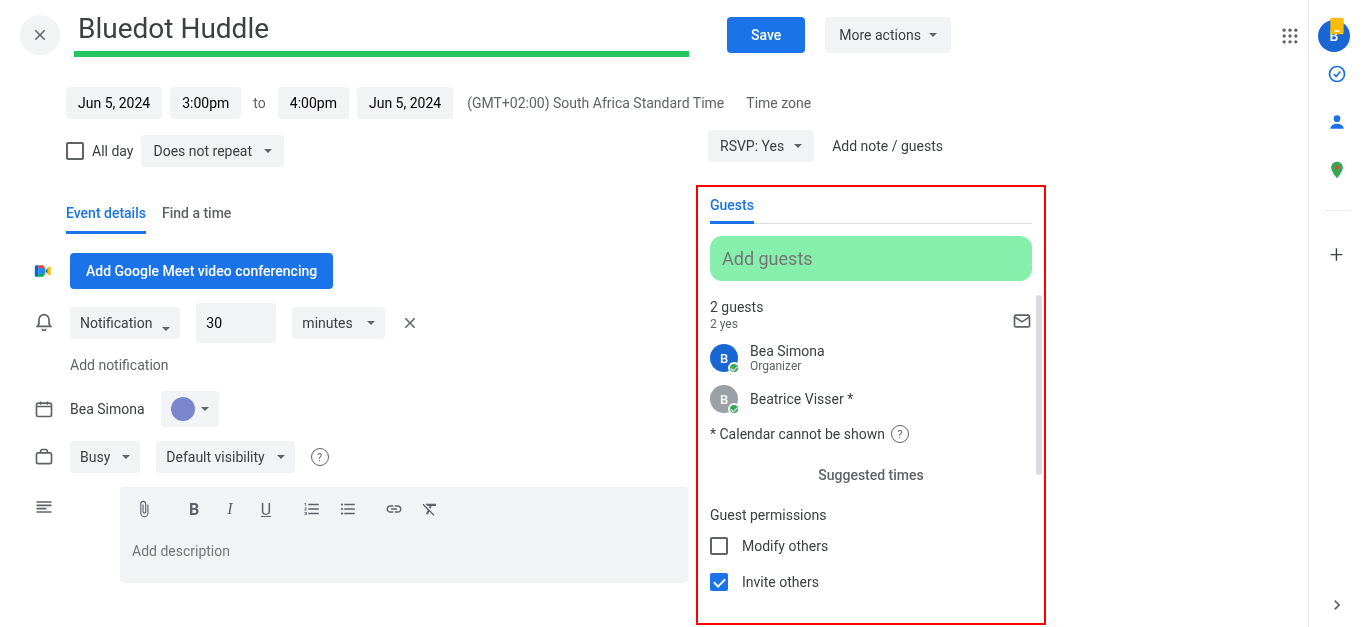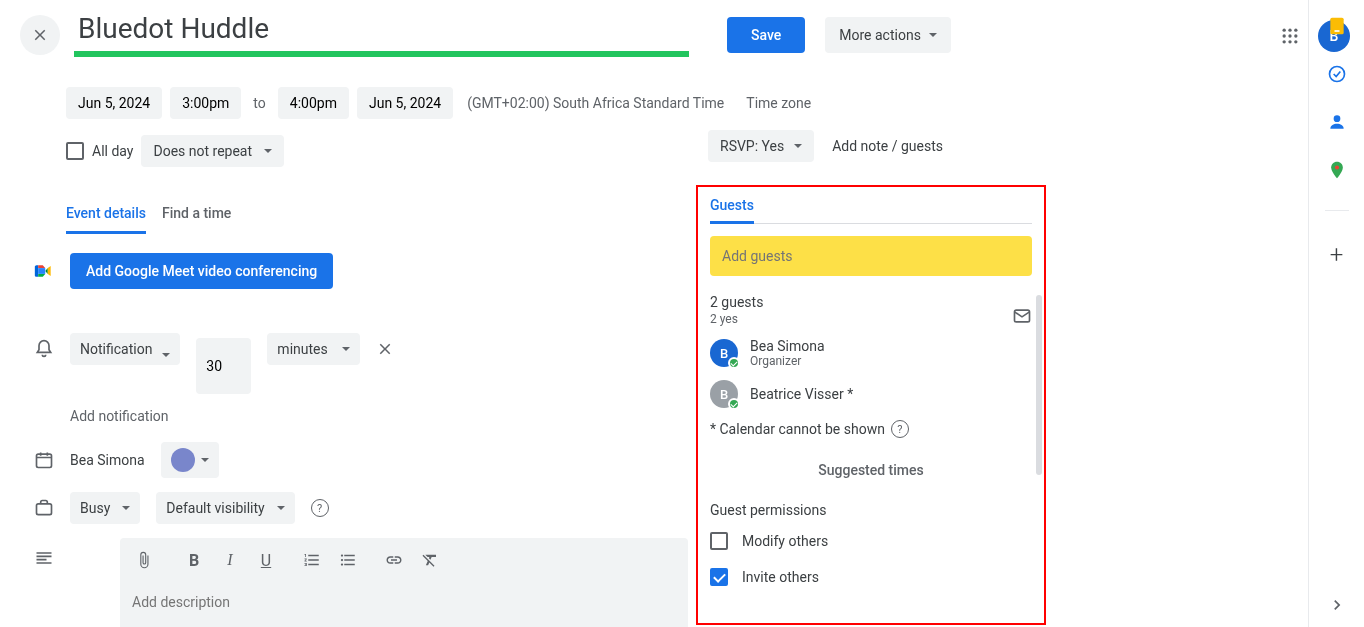--- a/index.html
+++ b/index.html
@@ -42,21 +42,21 @@
   .tab.active { color: #1a73e8; border-bottom: 3px solid #1a73e8; }
   
   
   .details { margin-left: 14px; margin-top: 18px; width: 654px; }
   .detail-row { display: flex; align-items: center; gap: 16px; margin-bottom: 14px; }
   .icon-slot { width: 20px; display: flex; justify-content: center; flex-shrink: 0; }
   .icon-slot svg { width: 20px; height: 20px; }
   .meet-btn { background: #1a73e8; color: #fff; border: none; border-radius: 4px; padding: 10px 16px; font-size: 14px; font-weight: 500; cursor: pointer; }
   .location-input { background: #f1f3f4; border: none; border-radius: 4px; padding: 12px; width: 595px; font-size: 14px; color: #5f6368; }
   .notif-type { background: #f1f3f4; border-radius: 4px; padding: 8px 10px; display: flex; align-items: flex-end; gap: 10px; cursor: pointer; }
-  .notif-num { background: #f1f3f4; border: none; border-radius: 4px; padding: 20px 10px; width: 55px; font-size: 14px; margin-top: 35px; }
+  .notif-num { background: #f1f3f4; border: none; border-radius: 4px; padding: 12px 10px; width: 80px; font-size: 14px; }
   .notif-unit { background: #f1f3f4; border-radius: 4px; padding: 8px 10px; display: flex; align-items: center; gap: 14px; cursor: pointer; }
   .remove-x { cursor: pointer; color: #5f6368; }
   .add-notif { color: #5f6368; cursor: pointer; margin-left: 36px; margin-bottom: 18px; display: block; }
   .owner-name { color: #3c4043; }
   .color-dot { width: 24px; height: 24px; border-radius: 50%; background: #7986cb; }
   .color-wrap { background: #f1f3f4; border-radius: 4px; padding: 6px 10px; display: flex; align-items: center; gap: 6px; cursor: pointer; }
   .busy-select, .vis-select { background: #f1f3f4; border-radius: 4px; padding: 8px 10px; display: flex; align-items: center; gap: 12px; cursor: pointer; }
   .help-circle { width: 18px; height: 18px; border: 1.5px solid #5f6368; border-radius: 50%; display: flex; align-items: center; justify-content: center; font-size: 11px; color: #5f6368; cursor: pointer; }
   
   
@@ -64,21 +64,21 @@
   .toolbar { background: #f1f3f4; border-radius: 4px 4px 0 0; padding: 6px 8px; display: flex; align-items: center; gap: 4px; }
   .tbtn { width: 32px; height: 32px; display: flex; align-items: center; justify-content: center; cursor: pointer; border-radius: 4px; color: #5f6368; }
   .tbtn svg { width: 18px; height: 18px; fill: #5f6368; }
   .desc-input { background: #f1f3f4; border: none; border-radius: 0 0 4px 4px; padding: 12px; width: 100%; font-size: 14px; color: #5f6368; resize: none; height: 52px; }
   .desc-row { display: flex; align-items: flex-start; gap: 16px; }
   
   
   .guests-panel { position: absolute; left: 696px; top: 185px; width: 350px; height: 440px; border: 2px solid red; padding: 10px 12px; }
   .guests-tab { color: #1a73e8; font-weight: 500; font-size: 14px; padding-bottom: 8px; border-bottom: 3px solid #1a73e8; display: inline-block; }
   .guests-divider { border-top: 1px solid #dadce0; margin-top: -1px; margin-bottom: 12px; }
-  .add-guests-input { background: #fde047; border: none; border-radius: 4px; padding: 12px; width: 100%; font-size: 14px; color: #5f6368; }
+  .add-guests-input { background: #86efac; border: none; border-radius: 12px; padding: 12px; width: 100%; font-size: 18px; color: #5f6368; }
   .guest-count { font-size: 14px; margin-top: 18px; display: flex; justify-content: space-between; align-items: flex-end; }
   .guest-sub { font-size: 12px; color: #5f6368; margin-top: 2px; }
   .guest-list { margin-top: 12px; }
   .guest-item { display: flex; align-items: center; gap: 12px; margin-bottom: 12px; }
   .avatar-sm { width: 28px; height: 28px; border-radius: 50%; display: flex; align-items: center; justify-content: center; color: #fff; font-size: 13px; font-weight: 500; position: relative; flex-shrink: 0; }
   .avatar-sm .status-dot { position: absolute; bottom: -2px; right: -2px; width: 12px; height: 12px; background: #34a853; border: 2px solid #fff; border-radius: 50%; display: flex; align-items: center; justify-content: center; }
   .avatar-sm .status-dot::after { content: ''; width: 3px; height: 5px; border: solid white; border-width: 0 1.5px 1.5px 0; transform: rotate(45deg); margin-top: -1px; }
   .guest-name { font-size: 14px; color: #3c4043; }
   .guest-role { font-size: 12px; color: #5f6368; }
   .cal-note { font-size: 14px; margin-top: 8px; display: flex; align-items: center; gap: 6px; }

